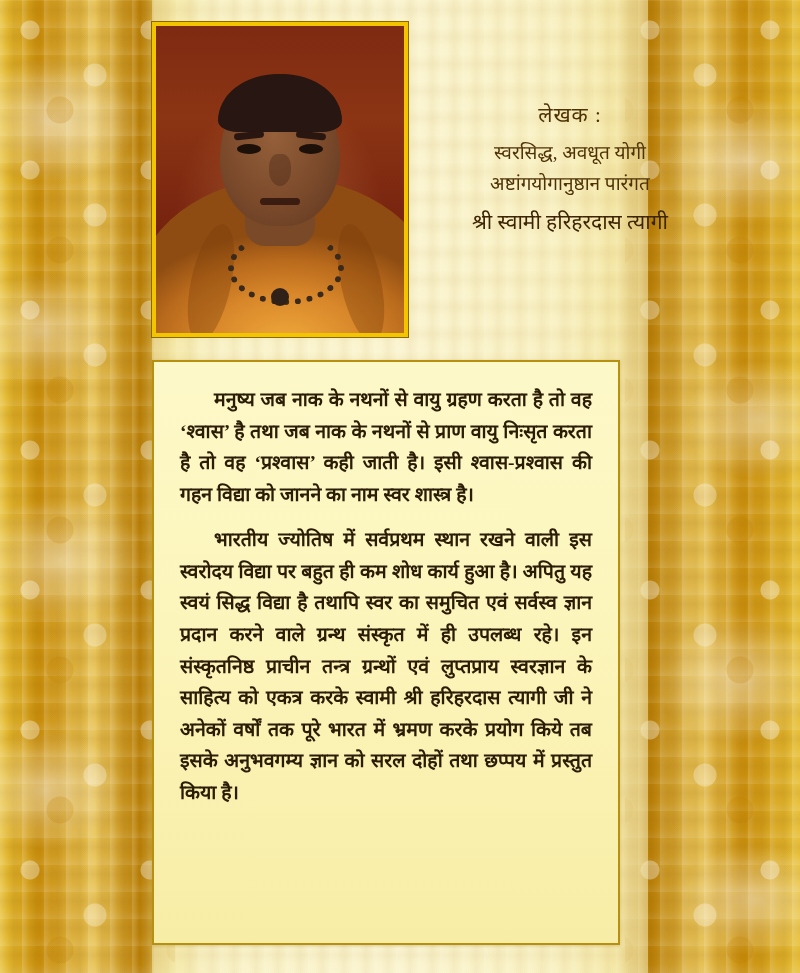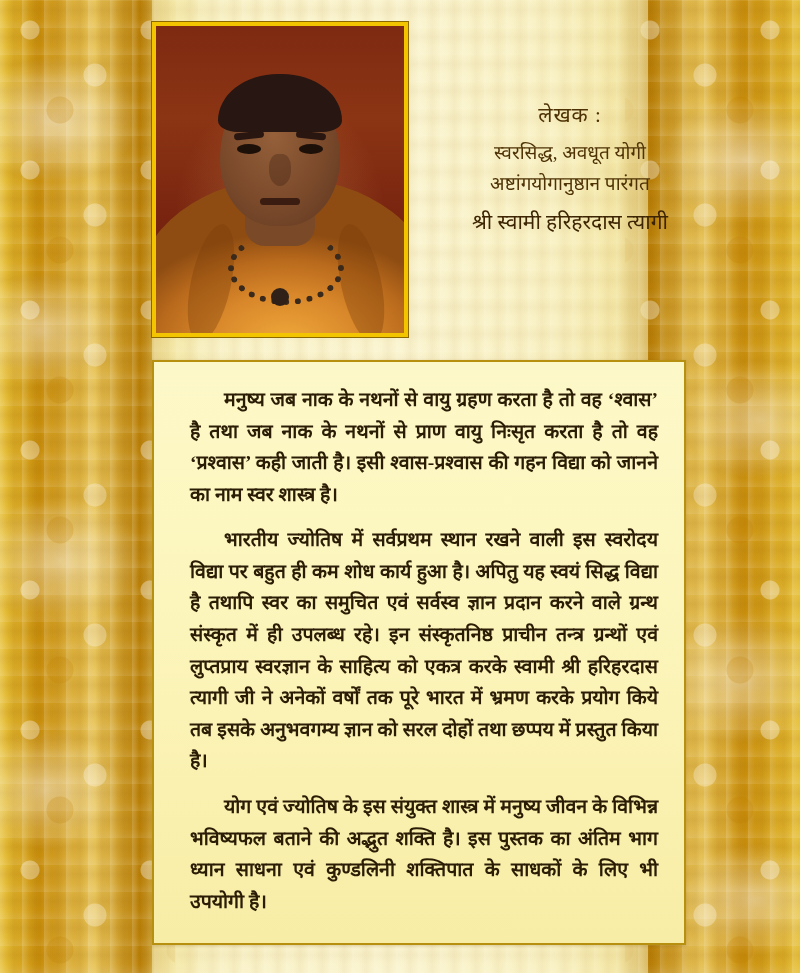--- a/index.html
+++ b/index.html
@@ -232,26 +232,26 @@
     font-weight: normal;
     margin-top: 7px;
     color: #3d2403;
   }
 
   
   #text-card {
     position: absolute;
     left: 152px;
     top: 360px;
-    width: 534px;
+    width: 468px;
     height: 585px;
     box-sizing: border-box;
     border: 2px solid #b8900f;
     background: linear-gradient(180deg, #fdf8c8 0%, #fcf5bb 45%, #f8eda6 100%);
-    padding: 22px 26px 18px 36px;
+    padding: 22px 26px 18px 26px;
     box-shadow: 0 1px 3px rgba(120,80,0,0.25);
   }
   #text-card p {
     margin: 0 0 14px 0;
     font-family: "Liberation Serif", serif;
     font-size: 19.5px;
     line-height: 1.62;
     color: #2a1c05;
     text-align: justify;
     text-indent: 34px;
@@ -291,16 +291,15 @@
   <div id="author-block">
     <div id="author-label">लेखक :</div>
     <div class="author-line">स्वरसिद्ध, अवधूत योगी</div>
     <div class="author-line">अष्टांगयोगानुष्ठान पारंगत</div>
     <div id="author-name">श्री स्वामी हरिहरदास त्यागी</div>
   </div>
 
   <div id="text-card">
     <p>मनुष्य जब नाक के नथनों से वायु ग्रहण करता है तो वह ‘श्वास’ है तथा जब नाक के नथनों से प्राण वायु निःसृत करता है तो वह ‘प्रश्वास’ कही जाती है। इसी श्वास-प्रश्वास की गहन विद्या को जानने का नाम स्वर शास्त्र है।</p>
     <p>भारतीय ज्योतिष में सर्वप्रथम स्थान रखने वाली इस स्वरोदय विद्या पर बहुत ही कम शोध कार्य हुआ है। अपितु यह स्वयं सिद्ध विद्या है तथापि स्वर का समुचित एवं सर्वस्व ज्ञान प्रदान करने वाले ग्रन्थ संस्कृत में ही उपलब्ध रहे। इन संस्कृतनिष्ठ प्राचीन तन्त्र ग्रन्थों एवं लुप्तप्राय स्वरज्ञान के साहित्य को एकत्र करके स्वामी श्री हरिहरदास त्यागी जी ने अनेकों वर्षों तक पूरे भारत में भ्रमण करके प्रयोग किये तब इसके अनुभवगम्य ज्ञान को सरल दोहों तथा छप्पय में प्रस्तुत किया है।</p>
-    <p>योग एवं ज्योतिष के इस संयुक्त शास्त्र में मनुष्य जीवन के विभिन्न भविष्यफल बताने की अद्भुत शक्ति है। इस पुस्तक का अंतिम भाग ध्यान साधना एवं कुण्डलिनी शक्तिपात के साधकों के लिए भी उपयोगी है।</p>
   </div>
 
 </div>
 
 </body></html>

